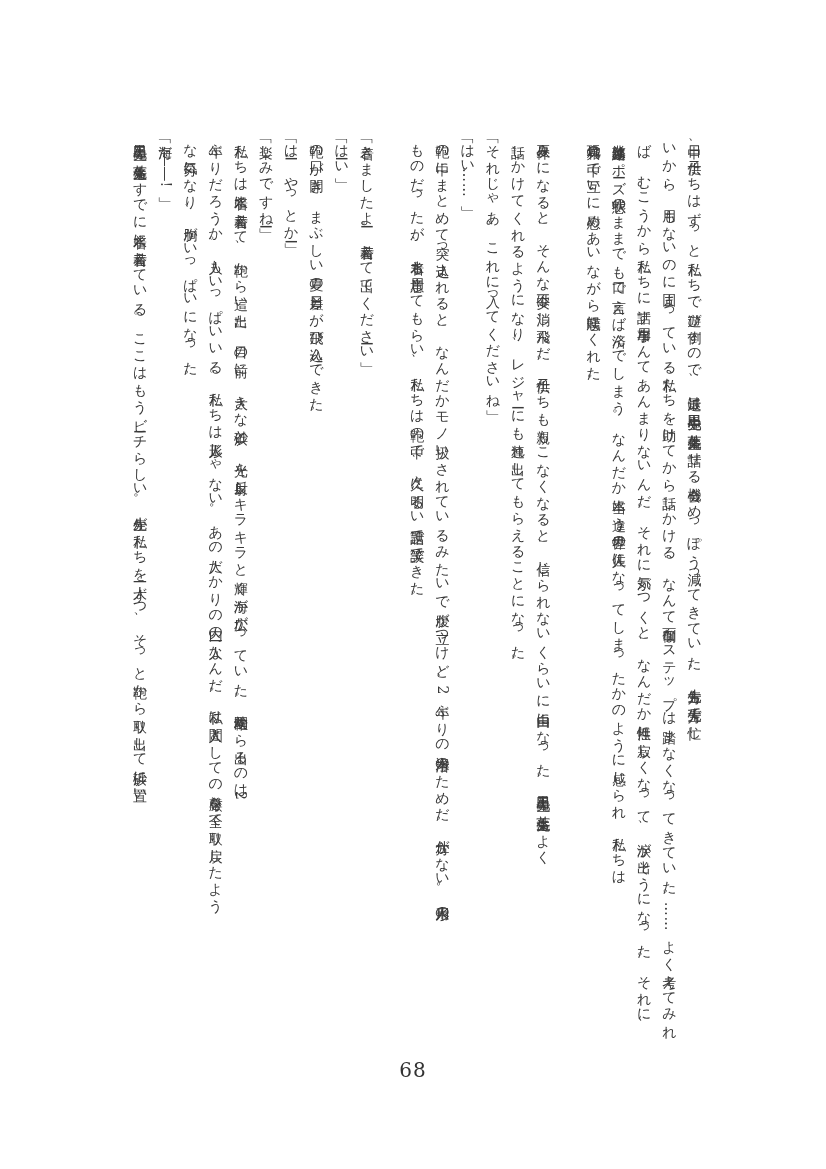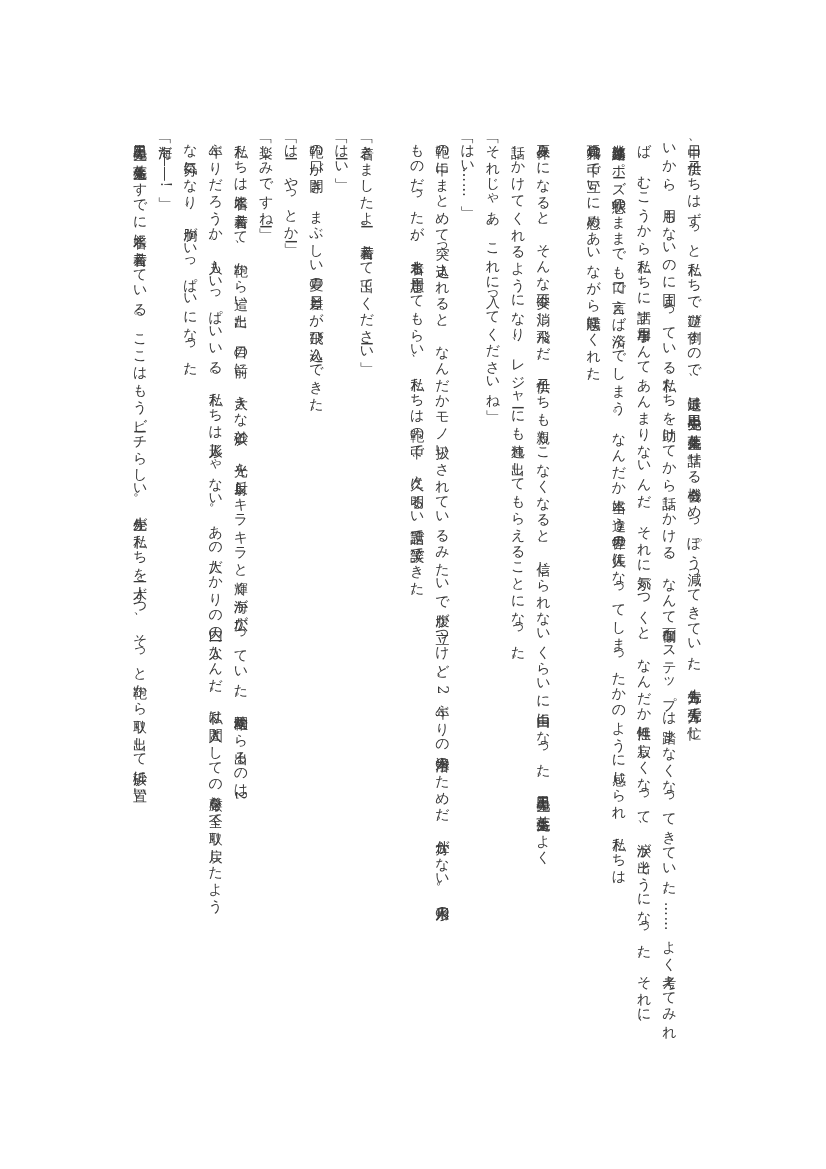--- a/index.html
+++ b/index.html
@@ -67,13 +67,14 @@
     <p>「はーい」</p>
     <p>鞄の口が開き、まぶしい夏の日差しが飛び込んできた。</p>
     <p>「はー、やっとかー」</p>
     <p>「楽しみですねー」</p>
     <p>私たちは水着に着替えて、鞄から這い出た。目の前に、大きな砂浜と、光を反射しキラキラと輝く海が広がっていた。幼稚園から出るのは2</p>
     <p>年ぶりだろうか。人もいっぱいいる。私たちは人形じゃない。あの人だかりの内の一人なんだ。私は人間としての尊厳を全て取り戻したよう</p>
     <p>な気分になり、胸がいっぱいになった。</p>
     <p>「海だ――!」</p>
     <p>黒田先生と落葉先生もすでに水着に着替えている。ここはもうビーチらしい。先生が私たちを一人ずつ、そっと鞄から取り出して砂浜に置い</p>
   </div>
+  <div class="page-number">68</div>
 </div>
 
 </body></html>

